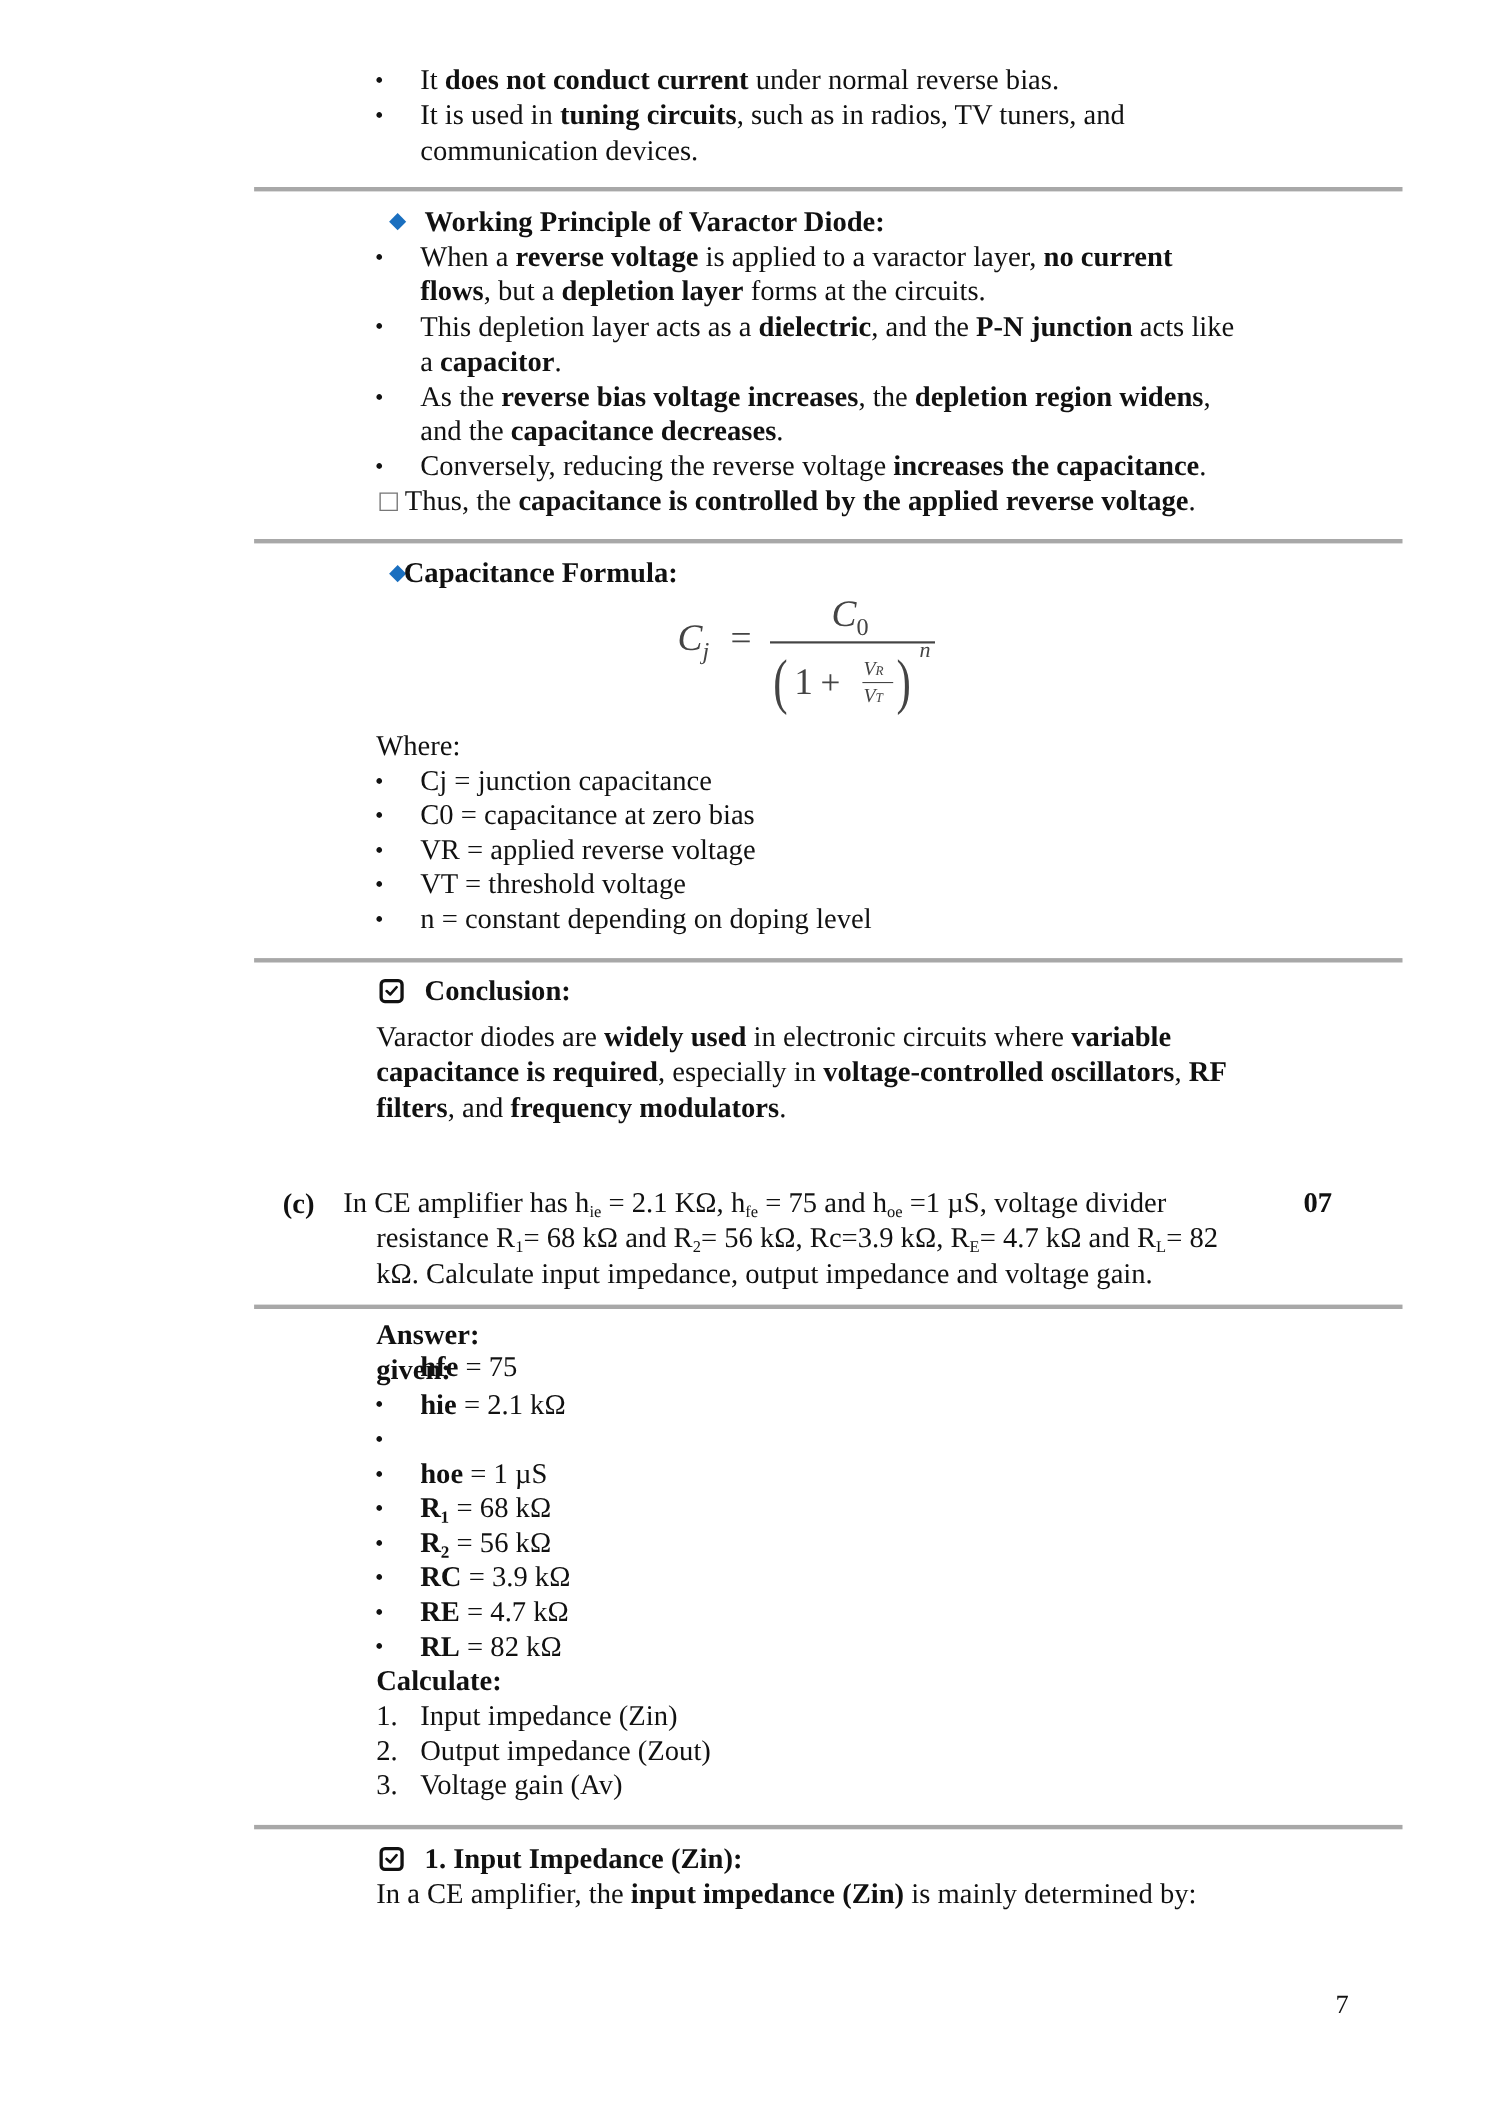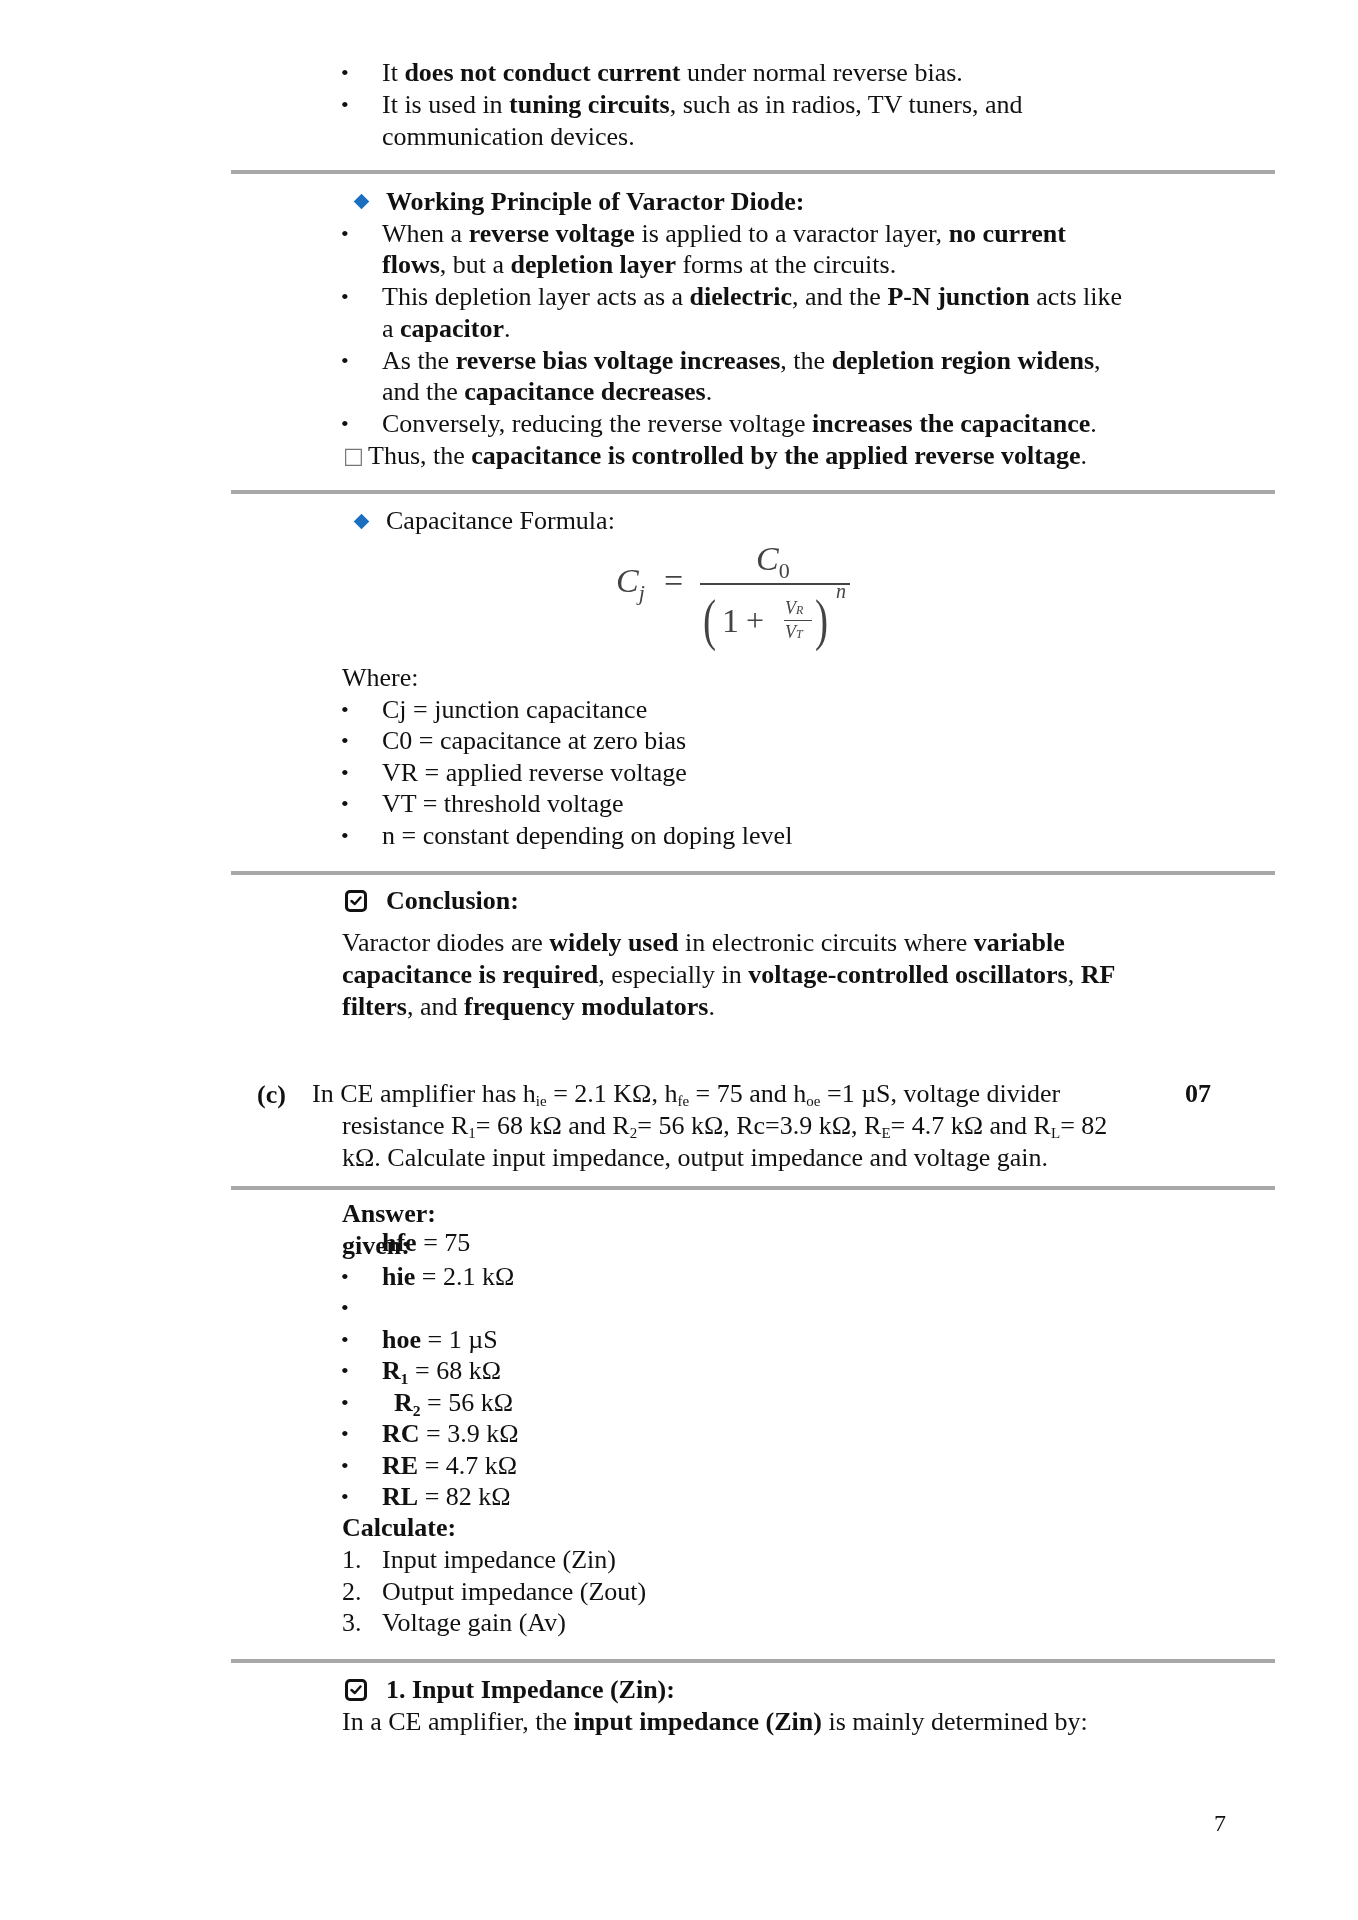--- a/index.html
+++ b/index.html
@@ -50,21 +50,21 @@
   <div class="ln" style="left:382px;top:408px"><span>Conversely, reducing the reverse voltage </span><b>increases the capacitance</b><span>.</span></div>
 
   <span class="ln" style="left:343px;top:440px;color:#777;font-family:'DejaVu Sans',sans-serif;font-size:22px">□</span>
   <div class="ln" style="left:368px;top:440px"><span>Thus, the </span><b>capacitance is controlled by the applied reverse voltage</b><span>.</span></div>
 </div>
 
 <div class="rule" style="top:490px"></div>
 
 <div>
   <span class="diamond" style="left:356px;top:516px"></span>
-  <div class="ln" style="left:386px;top:505px;font-weight:normal">Capacitance Formula:</div>
+  <div class="ln" style="left:367px;top:505px;font-weight:bold">Capacitance Formula:</div>
 
   <div>
     <span class="formula fi" style="left:616px;top:562px;font-size:34px"><span>C</span><span style="font-size:22px;vertical-align:-8px">j</span></span>
     <span class="formula" style="left:664px;top:562px;font-size:34px">=</span>
     <span class="formula fi" style="left:756px;top:540px;font-size:34px"><span>C</span><span style="font-size:22px;vertical-align:-8px;font-style:normal">0</span></span>
     <div style="position:absolute;left:700px;top:583px;width:150px;height:2px;background:#444"></div>
     <span class="formula" style="left:703px;top:590px;font-size:56px;line-height:60px;transform:scaleX(0.7);transform-origin:left">(</span>
     <span class="formula" style="left:722px;top:602px;font-size:34px">1</span>
     <span class="formula" style="left:746px;top:602px;font-size:32px">+</span>
     <span class="formula fi" style="left:785px;top:598px;font-size:18px"><span>V</span><span style="font-size:12px">R</span></span>
@@ -119,21 +119,21 @@
   <div id="given-list">
       <span class="bullet" style="left: 341px; top: 1261px;">•</span>
       <div class="ln" style="left: 382px; top: 1261px;"><b>hie</b><span> = 2.1 kΩ</span></div>
       <span class="bullet" style="left: 341px; top: 1292px;">•</span>
       <div class="ln" style="left: 382px; top: 1227px;"><b>hfe</b><span> = 75</span></div>
       <span class="bullet" style="left: 341px; top: 1324px;">•</span>
       <div class="ln" style="left: 382px; top: 1324px;"><b>hoe</b><span> = 1 µS</span></div>
       <span class="bullet" style="left: 341px; top: 1355px;">•</span>
       <div class="ln" style="left: 382px; top: 1355px;"><b>R₁</b><span> = 68 kΩ</span></div>
       <span class="bullet" style="left: 341px; top: 1387px;">•</span>
-      <div class="ln" style="left: 382px; top: 1387px; margin-left: 12px;"><b>R₂</b><span> = 56 kΩ</span></div>
+      <div class="ln" style="left: 382px; top: 1387px;"><b>R₂</b><span> = 56 kΩ</span></div>
       <span class="bullet" style="left: 341px; top: 1418px;">•</span>
       <div class="ln" style="left: 382px; top: 1418px; text-align: center;"><b>RC</b><span> = 3.9 kΩ</span></div>
       <span class="bullet" style="left: 341px; top: 1450px;">•</span>
       <div class="ln" style="left: 382px; top: 1450px;"><b>RE</b><span> = 4.7 kΩ</span></div>
       <span class="bullet" style="left: 341px; top: 1481px;">•</span>
       <div class="ln" style="left: 382px; top: 1481px;"><b>RL</b><span> = 82 kΩ</span></div>
     </div>
   <div class="ln" style="left:342px;top:1512px;font-weight:bold">Calculate:</div>
   <div>
     <span class="num" style="left:342px;top:1544px">1.</span>

